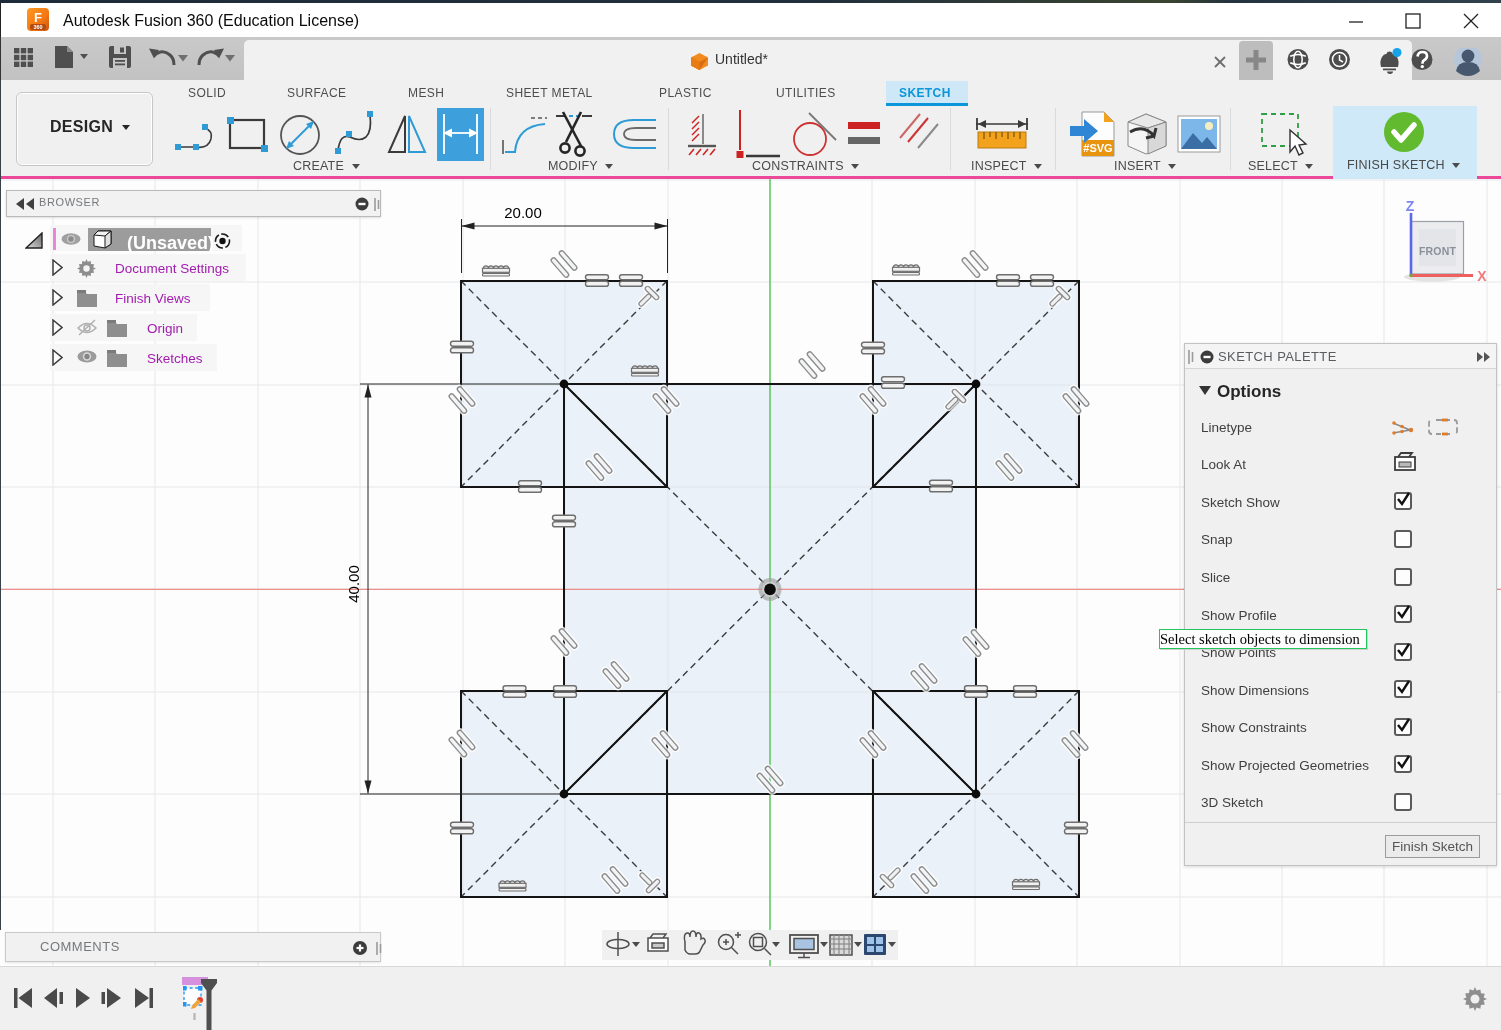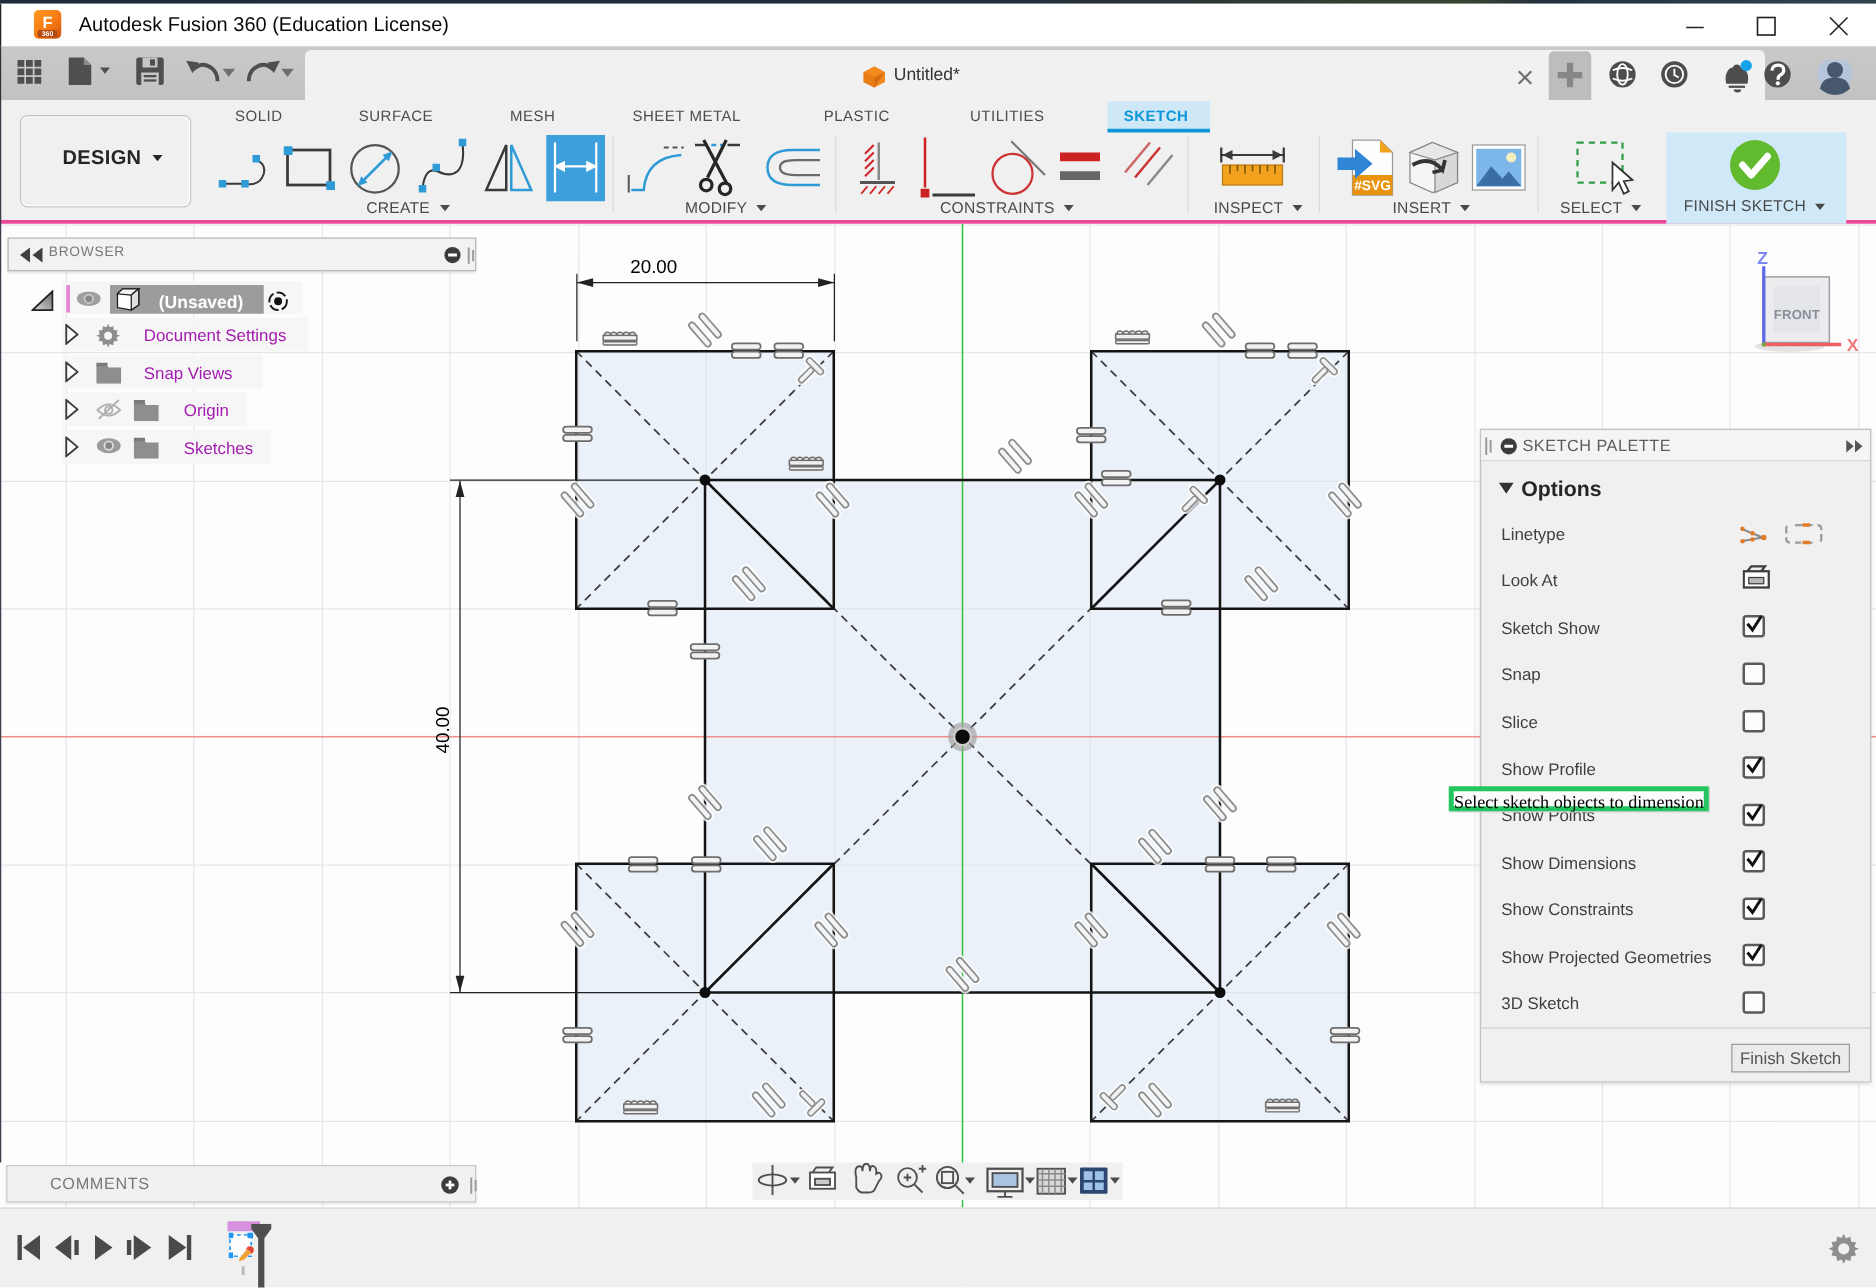--- a/index.html
+++ b/index.html
@@ -28,21 +28,21 @@
 .brtext{position:absolute;font-size:13.5px;color:#a21caf}
 #palette{left:1184px;top:343px;width:313px;height:523px;background:#f0f0f0;border:1px solid #c2c2c2;box-shadow:0 1px 3px rgba(0,0,0,.15)}
 #palhead{left:0;top:0;width:311px;height:25px;background:#f4f4f4;border-bottom:1px solid #d7d7d7}
 #paltitle{left:33px;top:5px;font-size:13px;color:#5a5d60;letter-spacing:.4px}
 #optrow{left:14px;top:38px;font-size:17px;font-weight:bold;color:#262626}
 .prow{position:absolute;left:16px;font-size:13.5px;color:#3f3f3f}
 .cb{position:absolute;left:209px;width:18px;height:18px;border:2px solid #5a5a5a;border-radius:3px;background:#fdfdfd}
 .ck{position:absolute;left:209px;width:18px;height:18px}
 #palfoot{left:0;top:478px;width:311px;height:43px;border-top:1px solid #cfcfcf;background:#f0f0f0}
 #finishbtn{left:200px;top:491px;width:95px;height:23px;background:#ebebeb;border:1px solid #9b9b9b;font-size:13.5px;color:#555;text-align:center;line-height:21px}
-#tooltip{left:1159px;top:629px;width:208px;height:20px;background:#fcfcfc;border:4px solid #22c55e;box-shadow:1px 1px 0 #cfcfcf;font-family:"Liberation Serif",serif;font-size:14.5px;color:#000;text-align:right;line-height:19px}
+#tooltip{left:1159px;top:629px;width:208px;height:20px;background:#fcfcfc;border:1px solid #22c55e;box-shadow:1px 1px 0 #cfcfcf;font-family:"Liberation Serif",serif;font-size:14.5px;color:#000;text-align:left;line-height:19px}
 #commentsbar{left:5px;top:932px;width:376px;height:30px;background:#f1f1f1;border:1px solid #c9c9c9;box-shadow:0 1px 2px rgba(0,0,0,.1)}
 #commentstitle{left:34px;top:6px;font-size:13px;color:#76797c;letter-spacing:.5px}
 #navbar{left:602px;top:930px;width:296px;height:30px;background:#f0f0f0}
 #timeline{left:0;top:966px;width:1501px;height:64px;background:#f0f0f1;border-top:1px solid #d8d8d8}
 svg{display:block}
 </style></head><body>
 <div class="abs" id="topstrip"></div>
 <div class="abs" style="left:0;top:80px;width:1px;height:850px;background:#394049;z-index:9"></div>
 <div class="abs" id="titlebar">
  <svg class="abs" style="left:26px;top:5px" width="24" height="25" viewBox="0 0 24 25">
@@ -553,21 +553,21 @@
 <svg class="abs" style="left:61px;top:233px" width="20" height="12" viewBox="0 0 20 12">
     <ellipse cx="10" cy="6" rx="9.5" ry="5.8" fill="#a0a0a0"></ellipse>
     <circle cx="10" cy="6" r="3.4" fill="#8a8a8a" stroke="#c9c9c9" stroke-width="1.4"></circle>
   </svg>
 <div class="abs" style="left:88px;top:228px;width:123px;height:23px;background:#9c9c9c"></div>
 <svg class="abs" style="left:92px;top:229px" width="22" height="21" viewBox="0 0 22 21">
     <path d="M6 2 L19 2 L19 15 L13 19 L2 17 L2 6z" fill="#fff" stroke="#1a1a1a"></path>
     <path d="M6 2 L19 2 L13 7 L2 6z" fill="#f2f2f2" stroke="#1a1a1a"></path>
     <path d="M13 7 L19 2 L19 15 L13 19z" fill="#e0e0e0" stroke="#1a1a1a"></path>
   </svg>
-<div class="brtext" style="left:127px;top:233px;font-weight:bold;color:#fff;font-size:14px">(Unsaved)</div>
+<div class="brtext" style="left:127px;top:233px;font-weight:bold;color:#fff;font-size:18px">(Unsaved)</div>
 <svg class="abs" style="left:214px;top:233px" width="17" height="16" viewBox="0 0 17 16">
     <circle cx="8.5" cy="8" r="7" fill="none" stroke="#1a1a1a" stroke-width="1.6" stroke-dasharray="8 2.5"></circle>
     <circle cx="8.5" cy="8" r="3.2" fill="#111"></circle>
   </svg>
 <div class="brow" style="left:50px;top:254px;width:196px;height:27px"></div>
 <div class="brow" style="left:50px;top:284px;width:160px;height:27px"></div>
 <div class="brow" style="left:50px;top:314px;width:147px;height:27px"></div>
 <div class="brow" style="left:50px;top:344px;width:167px;height:27px"></div>
 <svg class="abs" style="left:52px;top:259px" width="11" height="17" viewBox="0 0 11 17">
     <path d="M1 1 L10 8.5 L1 16z" fill="#fcfcfc" stroke="#3c3c3c" stroke-width="1.5"></path>
@@ -583,21 +583,21 @@
   </svg>
 <svg class="abs" style="left:77px;top:259px" width="19" height="19" viewBox="0 0 19 19">
     <path d="M9.5 0l1.2 2.8 3-.9.3 3.1 3.1.3-.9 3 2.8 1.2-2.8 1.2.9 3-3.1.3-.3 3.1-3-.9L9.5 19l-1.2-2.8-3 .9-.3-3.1-3.1-.3.9-3L0 9.5l2.8-1.2-.9-3 3.1-.3.3-3.1 3 .9z" fill="#8e8e8e"></path>
     <circle cx="9.5" cy="9.5" r="3.2" fill="#f5f5f5"></circle>
   </svg>
 <div class="brtext" style="left:115px;top:261px">Document Settings</div>
 <svg class="abs" style="left:77px;top:290px" width="20" height="17" viewBox="0 0 20 17">
     <path d="M0 2 h8 l2 2 h10 v13 H0z" fill="#8e8e8e"></path>
     <rect x="0" y="0" width="9" height="3" fill="#7b7b7b"></rect>
   </svg>
-<div class="brtext" style="left:115px;top:291px">Snap Views</div>
+<div class="brtext" style="left:115px;top:291px">Finish Views</div>
 <svg class="abs" style="left:76px;top:318px" width="22" height="19" viewBox="0 0 22 19">
     <path d="M2 10 q9 -9 18 0 q-9 9 -18 0z" fill="none" stroke="#b0b0b0" stroke-width="1.5"></path>
     <circle cx="11" cy="10" r="3" fill="none" stroke="#b0b0b0" stroke-width="1.5"></circle>
     <line x1="3" y1="17" x2="19" y2="2" stroke="#b0b0b0" stroke-width="1.5"></line>
   </svg>
 <svg class="abs" style="left:107px;top:320px" width="20" height="17" viewBox="0 0 20 17">
     <path d="M0 2 h8 l2 2 h10 v13 H0z" fill="#8e8e8e"></path>
     <rect x="0" y="0" width="9" height="3" fill="#7b7b7b"></rect>
   </svg>
 <div class="brtext" style="left:147px;top:321px">Origin</div>

